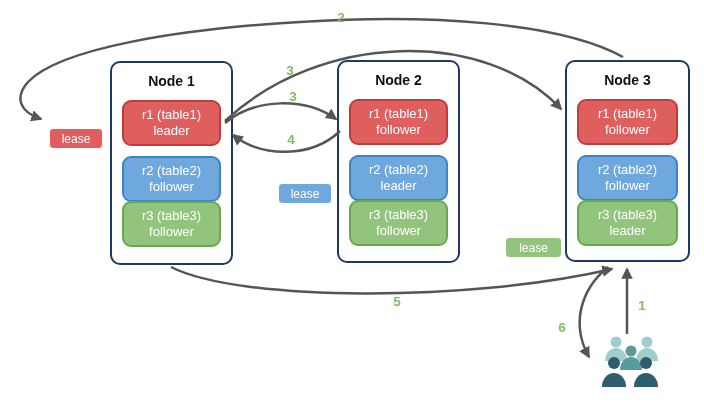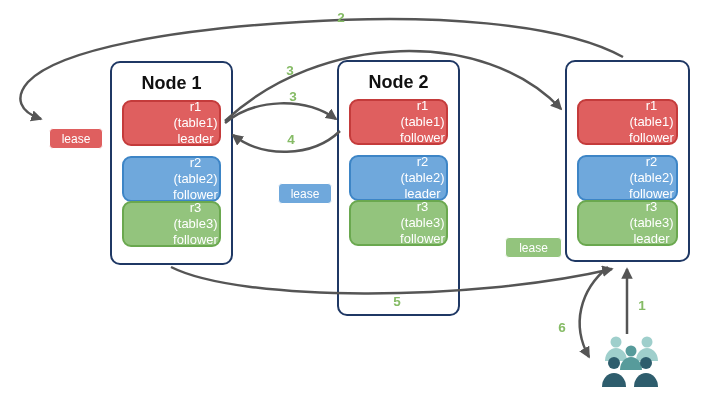--- a/index.html
+++ b/index.html
@@ -1,26 +1,26 @@
 <!DOCTYPE html>
 <html style="--red-fill: #DF5F5F; --red-border: #C43B3B; --blue-fill: #6FA8DC; --blue-border: #3D85C6; --green-fill: #93C47D; --green-border: #6AA84F; --node-border: #1F3864; --node-title: #111111; --arrow: #555555; --step-label: #85BB65; --text-on-box: #FFFFFF; --background: #FFFFFF; --people-light: #9FCFCC; --people-mid: #579B9B; --people-dark: #2E5D6D;"><head>
 <meta charset="utf-8">
 <style>
   html,body { margin:0; padding:0; background:#fff; font-family:"Liberation Sans",sans-serif; }
   .canvas { position:relative; width:704px; height:405px; background:#fff; overflow:hidden; }
 
   .node { position:absolute; background:#fff; border:2px solid var(--node-border,#1F3864); border-radius:10px; box-sizing:border-box; z-index:1; }
   .n1 { left:110px; top:61px; width:123px; height:204px; }
-  .n2 { left:337px; top:60px; width:123px; height:256px; }
+  .n2 { left:337px; top:60px; width:123px; height:203px; }
   .n3 { left:565px; top:60px; width:125px; height:202px; }
-  .node-title { text-align:center; margin-top:10px; font-size:18px; font-weight:bold; color:var(--node-title,#111); }
+  .node-title { text-align:center; margin-top:10px; font-size:14px; font-weight:bold; color:var(--node-title,#111); }
 
   .replica { position:absolute; left:10px; right:10px; height:46px; border-radius:9px; border:2px solid;
              display:flex; flex-direction:column; align-items:center; justify-content:center;
-             color:var(--text-on-box,#fff); font-size:13px; line-height:1.25; text-align:center; box-sizing:border-box;padding-left:48px; }
+             color:var(--text-on-box,#fff); font-size:13px; line-height:1.25; text-align:center; box-sizing:border-box; }
   .pos1 { top:37px; } .pos2 { top:93px; } .pos3 { top:138px; }
   .red   { background:var(--red-fill,#DF5F5F);   border-color:var(--red-border,#C43B3B); }
   .blue  { background:var(--blue-fill,#6FA8DC);  border-color:var(--blue-border,#3D85C6); }
   .green { background:var(--green-fill,#93C47D); border-color:var(--green-border,#6AA84F); }
 
   .lease { position:absolute; width:54px; height:21px; border-radius:4px; border:1.5px solid;
            color:var(--text-on-box,#fff); font-size:12px; display:flex; align-items:center; justify-content:center;
            box-sizing:border-box; z-index:3;margin-top:16px; }
   .lease-red   { left:49px;  top:112px; }
   .lease-blue  { left:278px; top:167px; }
@@ -70,20 +70,21 @@
       <span>r2 (table2)</span>
       <span>leader</span>
     </div>
     <div class="replica pos3 green">
       <span>r3 (table3)</span>
       <span>follower</span>
     </div>
   </div>
 
   <div class="node n3">
+    <div class="node-title">Node 3</div>
     <div class="replica pos1 red">
       <span>r1 (table1)</span>
       <span>follower</span>
     </div>
     <div class="replica pos2 blue">
       <span>r2 (table2)</span>
       <span>follower</span>
     </div>
     <div class="replica pos3 green">
       <span>r3 (table3)</span>

